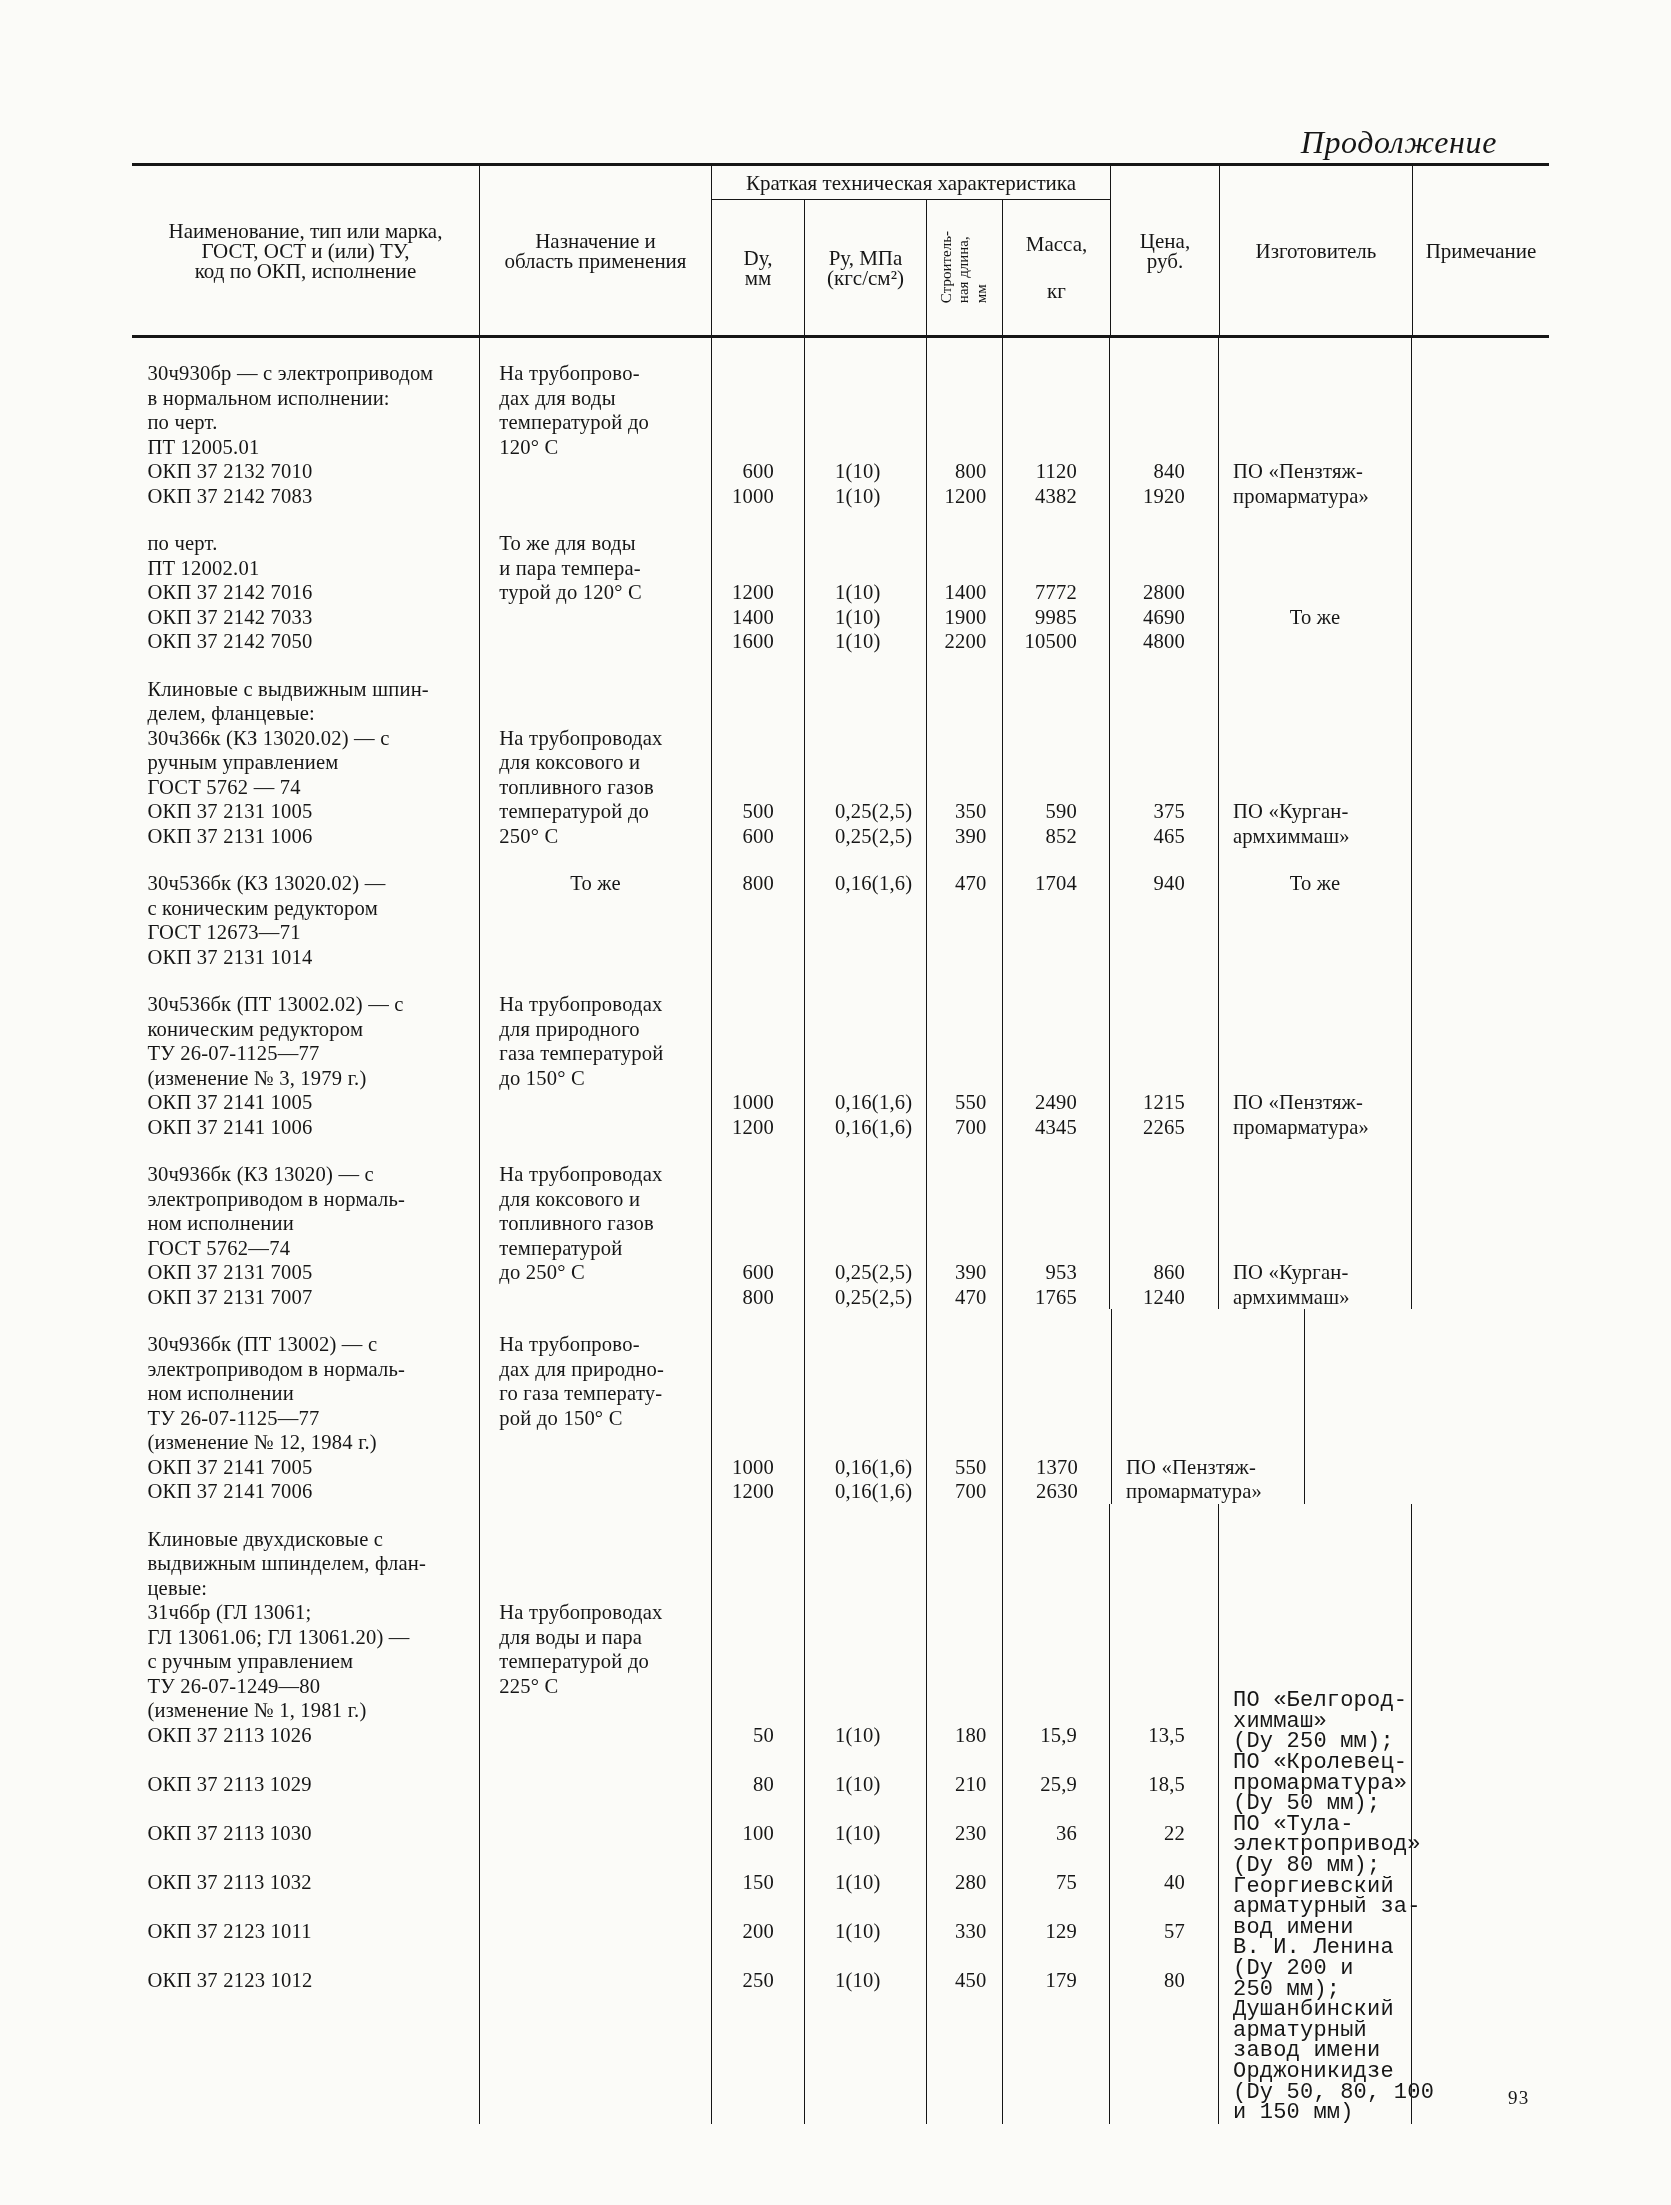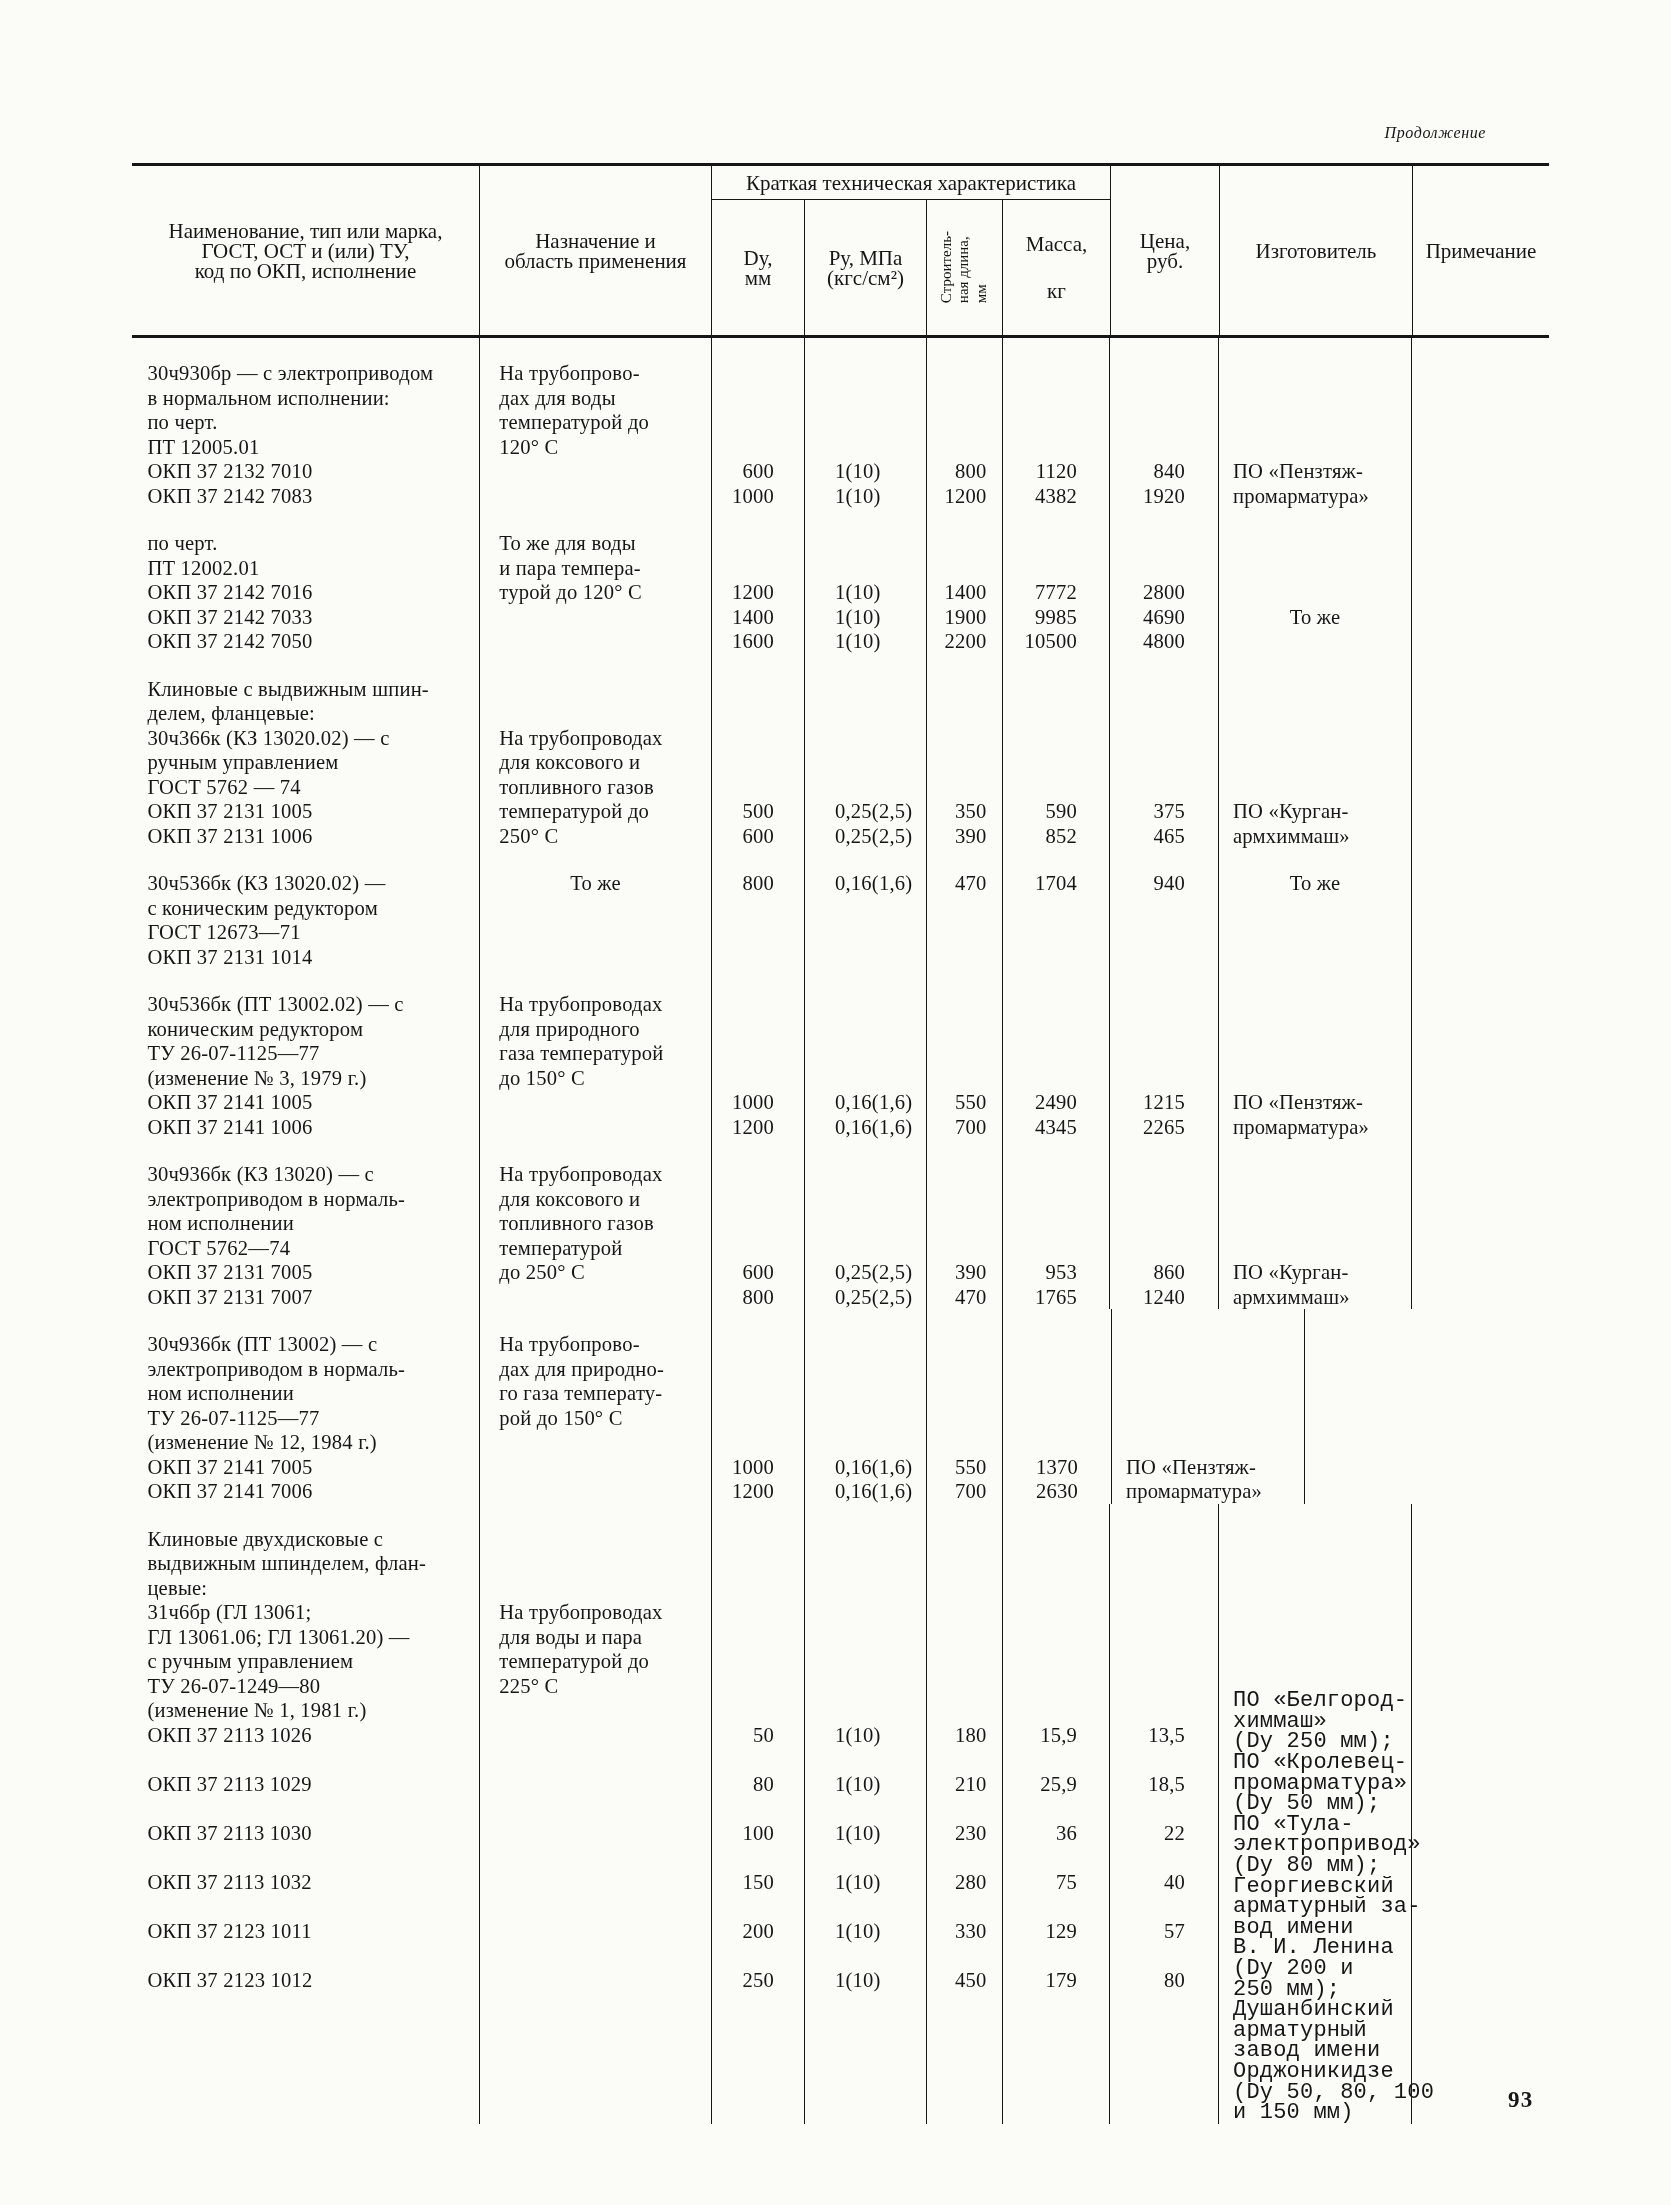--- a/index.html
+++ b/index.html
@@ -3,26 +3,26 @@
 <meta charset="utf-8">
 <style>
   html,body{margin:0;padding:0;}
   body{
     width:1672px;height:2205px;position:relative;
     background:#fbfbf8;color:#161616;
     font-family:"Liberation Serif","DejaVu Serif",serif;
     overflow:hidden;
   }
   .continuation{
-    position:absolute;top:124px;right:186px;
-    font-style:italic;font-size:16px;letter-spacing:0.6px;
+    position:absolute;top:124px;right:175px;
+    font-style:italic;font-size:32px;letter-spacing:0.6px;
   }
   .pagenum{
     position:absolute;top:2087px;left:1508px;
-    font-size:23px;font-weight:bold;letter-spacing:1.3px;
+    font-size:19px;font-weight:normal;letter-spacing:1.3px;
   }
   .table{position:absolute;left:132px;top:163px;width:1417px;}
   
   .thead{
     border-top:3.9px solid #161616;border-bottom:3.9px solid #161616;
     display:flex;height:169px;box-sizing:content-box;
   }
   .hc{box-sizing:border-box;display:flex;flex-direction:column;
       justify-content:center;align-items:center;text-align:center;}
   .hc .line,.tech-span{font-size:21px;line-height:20px;height:20px;white-space:nowrap;}

